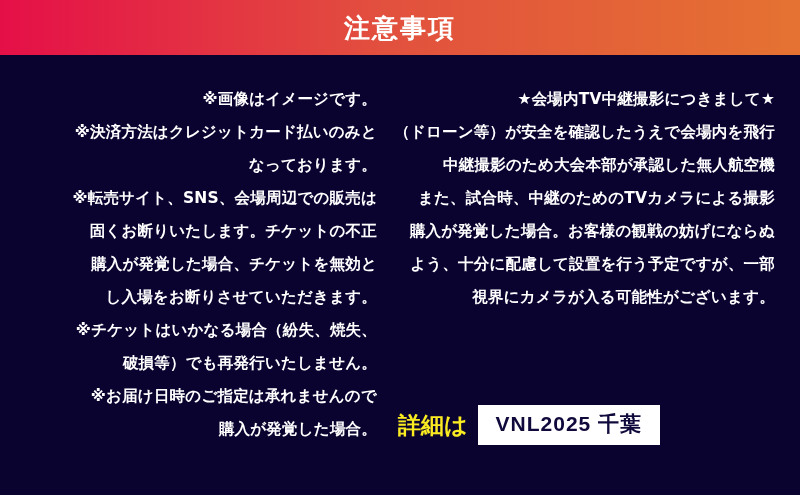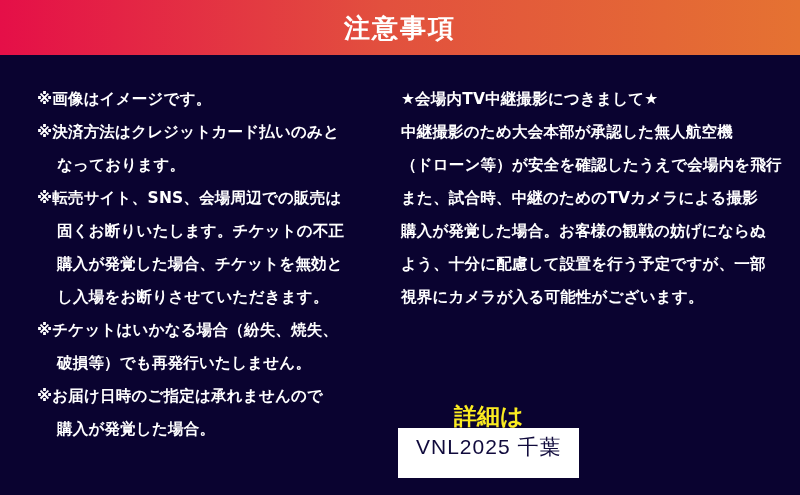--- a/index.html
+++ b/index.html
@@ -63,55 +63,54 @@
     letter-spacing: 0.2px;
     white-space: nowrap;
   }
   #left-col {
     left: 37px;
     width: 340px;
   }
   #right-col {
     left: 385px;
     width: 390px;
-    margin-left: 16px;
   }
 
   .note-line {
     display: block;
     white-space: nowrap;
+    text-align: right;
   }
   .note-line.indent {
     padding-left: 20px;
   }
 
   
   #search-callout {
     position: absolute;
     left: 398px;
     top: 350px;
     display: flex;
     align-items: center;
-    gap: 0;
-    flex-direction: column;
+    gap: 10px;
   }
   .callout-text {
     color: #fbec21;
     font-size: 23px;
     font-weight: bold;
     line-height: 1;
     white-space: nowrap;
   }
   #search-box {
     background: #ffffff;
     color: #100a3c;
     font-size: 21px;
-    font-weight: normal;
+    font-weight: bold;
     letter-spacing: 1px;
-    padding: 7px 18px 19px 18px;
+    padding: 7px 18px 9px 18px;
     line-height: 1.15;
     white-space: nowrap;
     font-family: "Liberation Sans", "DejaVu Sans", sans-serif;
   }
 </style>
 </head>
 <body>
 
 <div id="poster">
 
@@ -130,22 +129,22 @@
         <span class="note-line indent">購入が発覚した場合、チケットを無効と</span>
         <span class="note-line indent">し入場をお断りさせていただきます。</span>
         <span class="note-line">※チケットはいかなる場合（紛失、焼失、</span>
         <span class="note-line indent">破損等）でも再発行いたしません。</span>
         <span class="note-line">※お届け日時のご指定は承れませんので</span>
         <span class="note-line indent">購入が発覚した場合。</span>
       </div>
 
     <div id="right-col" class="note-col">
         <span class="note-line">★会場内TV中継撮影につきまして★</span>
+        <span class="note-line">（ドローン等）が安全を確認したうえで会場内を飛行</span>
         <span class="note-line">中継撮影のため大会本部が承認した無人航空機</span>
-        <span class="note-line">（ドローン等）が安全を確認したうえで会場内を飛行</span>
         <span class="note-line">また、試合時、中継のためのTVカメラによる撮影</span>
         <span class="note-line">購入が発覚した場合。お客様の観戦の妨げにならぬ</span>
         <span class="note-line">よう、十分に配慮して設置を行う予定ですが、一部</span>
         <span class="note-line">視界にカメラが入る可能性がございます。</span>
       </div>
 
     <div id="search-callout">
       <span class="callout-text">詳細は</span>
       <span id="search-box">VNL2025 千葉</span>
     </div>

